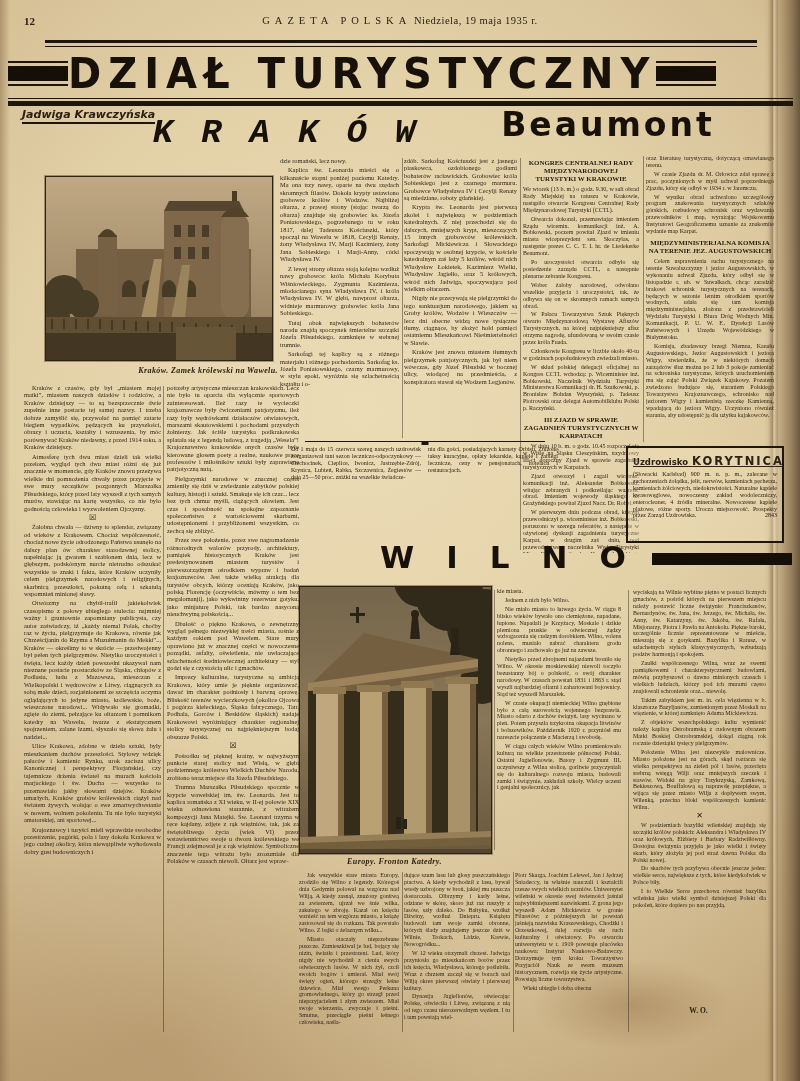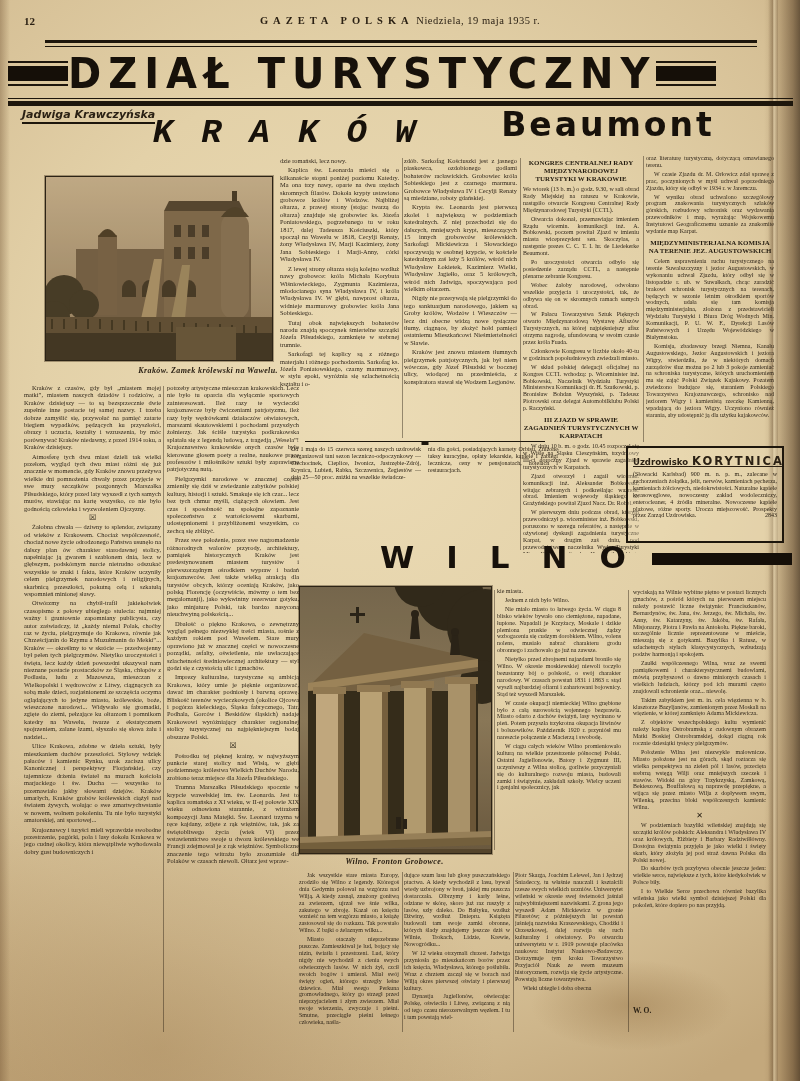--- a/index.html
+++ b/index.html
@@ -15,21 +15,21 @@
     background:linear-gradient(90deg, rgba(90,65,38,0), rgba(90,65,38,.35) 45%, rgba(235,220,185,.5) 60%, rgba(90,65,38,.25));}
   .edge-left{position:absolute;left:0;top:0;width:10px;height:100%;
     background:linear-gradient(90deg, rgba(110,80,48,.4), rgba(110,80,48,0));}
 
   .abs{position:absolute;}
   .rule{background:#1d160c;}
 
   
   .pagenum{left:24px;top:15px;font-weight:bold;font-size:11px;}
   .mh-center{left:0;top:15px;width:100%;text-align:center;font-size:10.5px;}
-  .mh-title{font-weight:bold;letter-spacing:5px;text-align:center;}
+  .mh-title{font-weight:normal;letter-spacing:5px;text-align:center;}
   .mh-date{letter-spacing:.5px;}
   .mh-rule{left:45px;top:40px;width:712px;height:3px;border-top:3px solid #1d160c;border-bottom:1px solid #1d160c;background:none;}
 
   
   .banner{left:8px;top:50px;width:784px;height:46px;display:flex;align-items:center;}
   .bar-group{width:60px;display:flex;flex-direction:column;gap:3px;}
   .bar-group .hl{display:block;height:2px;background:#1d160c;}
   .bar-group .bk{display:block;height:15px;background:#150f08;}
   .banner-title{font-family:"DejaVu Sans",sans-serif;font-weight:bold;font-size:40px;letter-spacing:7px;
     transform:scaleY(1.08);white-space:nowrap;color:#17110a;}
@@ -66,21 +66,21 @@
   .kr-c2{left:167px;top:384px;width:132px;height:650px;}
   .kr-c3{left:280px;top:157px;width:119px;height:282px;}
   .kr-c4{left:404px;top:157px;width:113px;height:282px;}
   .kron-c1{left:523px;top:155px;width:116px;height:398px;}
   .kron-c2{left:646px;top:155px;width:128px;height:289px;}
   .wl-ca{left:497px;top:588px;width:124px;height:264px;}
   .wl-cr{left:633px;top:589px;width:133px;height:414px;}
   .wl-cb{left:299px;top:872px;width:100px;height:162px;}
   .wl-cc{left:404px;top:872px;width:106px;height:162px;}
   .wl-cd{left:515px;top:872px;width:108px;height:162px;}
-  .wo-sig{left:633px;top:1006px;width:131px;text-align:left;font-weight:bold;font-size:7.5px;}
+  .wo-sig{left:633px;top:1006px;width:131px;text-align:center;font-weight:bold;font-size:7.5px;}
 
   
   .sezon{left:291px;top:441px;width:267px;height:102px;overflow:hidden;}
   .sezon-orn{width:240px;height:1px;background:#1d160c;margin:0 auto;position:relative;}
   .sezon-orn::after{content:"";position:absolute;left:50%;top:-3px;width:7px;height:7px;background:#1d160c;transform:translateX(-50%);}
   .sezon-h{font-family:"DejaVu Sans",sans-serif;font-weight:bold;font-size:14.5px;line-height:16px;
     text-align:center;margin-top:4px;color:#17110a;}
   .sezon-cols{display:flex;gap:7px;margin-top:4px;}
   .sezon-cols .sc{flex:1;font-size:6px;line-height:6.9px;text-align:justify;}
 
@@ -329,21 +329,21 @@
       <g fill="#1c1610">
         <rect x="96" y="230" width="5" height="12"></rect>
           <rect x="103" y="232" width="4" height="10"></rect>
       </g>
       <polygon points="0,250 191,244 191,252 0,258" fill="#937c57"></polygon>
       <polygon points="0,256 191,250 191,258 0,264" fill="#6d5939"></polygon>
       <rect x="0" y="262" width="191" height="4" fill="#4b3c26"></rect>
       <rect width="191" height="266" fill="#c3a069" opacity="0.08"></rect>
     </svg>
   </div>
-  <div class="abs caption wilno-cap">Wilno. Fronton Grobowce.</div>
+  <div class="abs caption wilno-cap">Europy. Fronton Katedry.</div>
 
   <div class="col dense wl-ca cont">
       <p>kie miasta.</p>
       <p>Jednem z nich było Wilno.</p>
       <p>Nie miało miasto to łatwego życia. W ciągu 8 blisko wieków bywało ono ciemiężone, napadane, łupione. Napadali je Krzyżacy, Moskale i dzikie plemiona pruskie w odwiecznej żądzy wzbogacenia się cudzym dorobkiem. Wilno, volens nolens, musiało nabrać charakteru grodu obronnego i zachowało go już na zawsze.</p>
       <p>Nietylko przed zbrojnemi najazdami broniło się Wilno. W okresie moskiewskiej niewoli toczyło bezustanny bój o polskość, o swój charakter narodowy. W czasach powstań 1831 i 1863 r. stąd wyszli najbardziej ofiarni i zahartowani bojownicy. Stąd też wyszedł Marszałek.</p>
       <p>W czasie okupacji niemieckiej Wilno gnębione było z całą surowością wojennego bezprawia. Miasto odarto z dachów świątyń, lasy wycinano w pień. Potem przyszła trzykrotna okupacja litwinów i bolszewików. Październik 1920 r. przyniósł mu nareszcie połączenie z Macierzą i swobodę.</p>
       <p>W ciągu całych wieków Wilno promieniowało kulturą na wielkie przestrzenie północnej Polski. Ostatni Jagiellonowie, Batory i Zygmunt III, uczyniwszy z Wilna stolicę, gorliwie przyczyniali się do kulturalnego rozwoju miasta, budowali zamki i świątynie, zakładali szkoły. Wielcy uczeni i genjalni społecznicy, jak</p>
     </div>
   <div class="col dense wl-cr cont">

